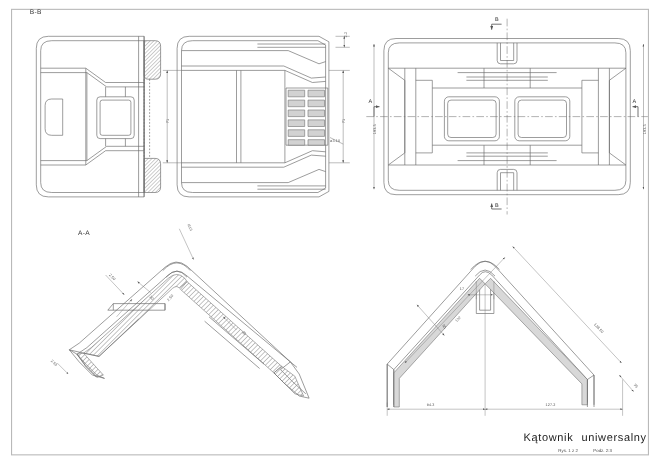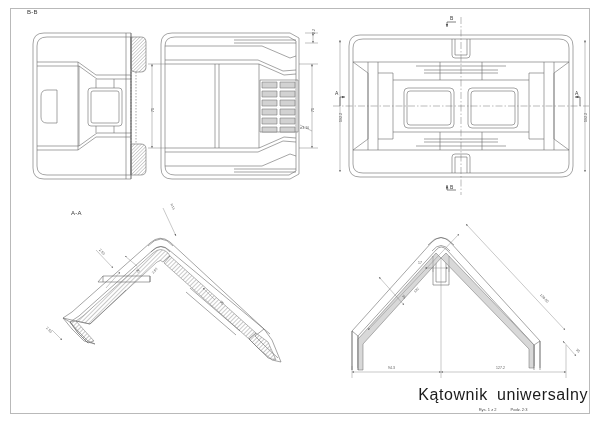--- a/index.html
+++ b/index.html
@@ -55,21 +55,21 @@
     color: #3a3a3a;
     white-space: nowrap;
   }
   #title-block {
     position: absolute;
     right: 12px;
     bottom: 12px;
     text-align: center;
   }
   #title-main {
-    font-size: 16px;
+    font-size: 10px;
     color: #1b1b1b;
     letter-spacing: 0.6px;
     word-spacing: 4px;
     white-space: nowrap;
   }
   #title-sub {
     margin-top: 3px;
     font-size: 4px;
     color: #4a4a4a;
     white-space: nowrap;

